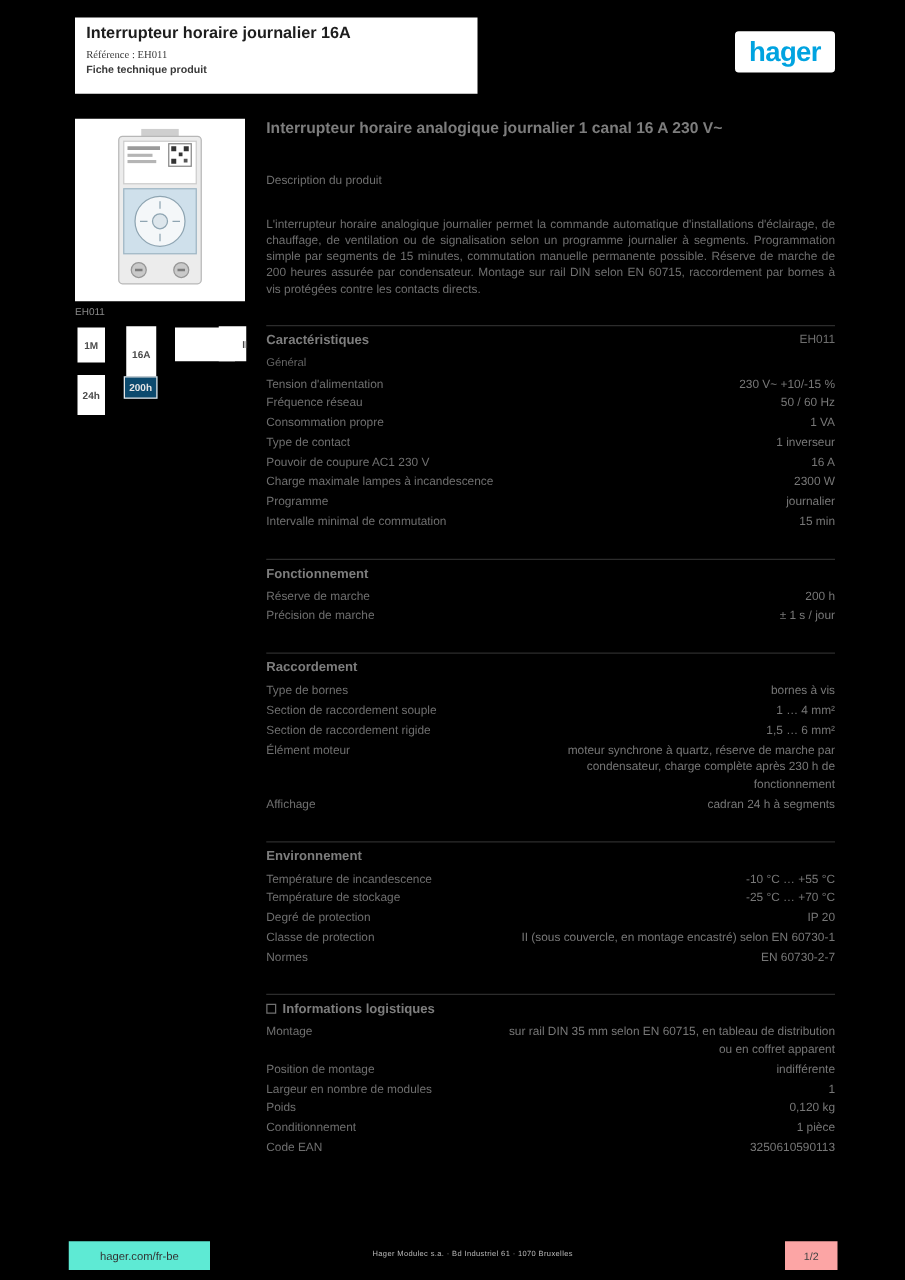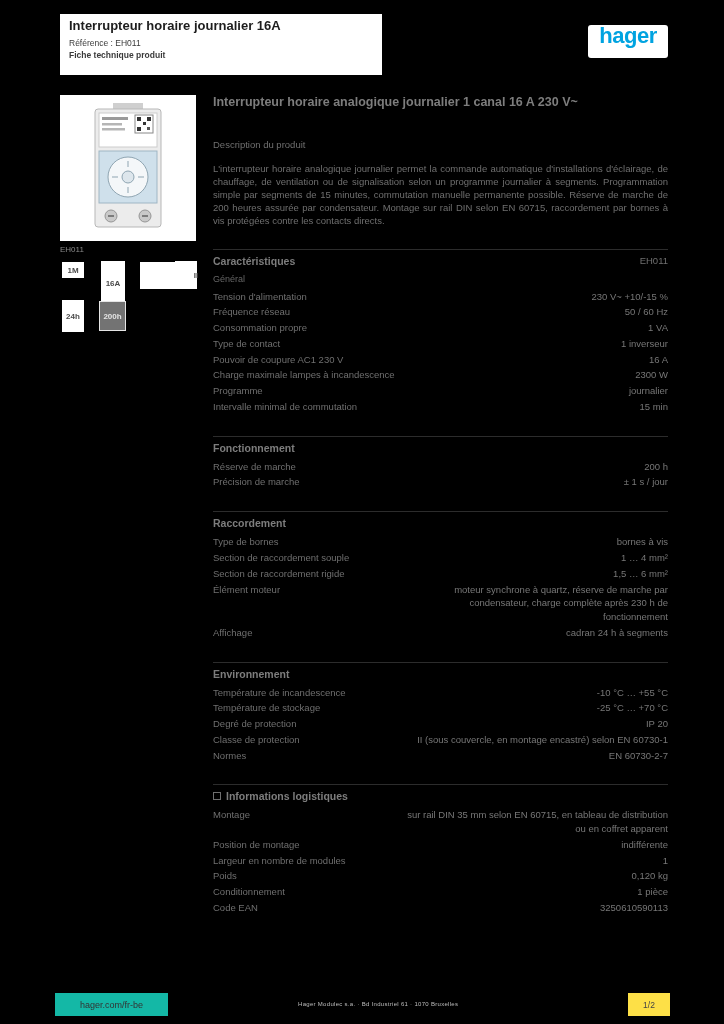--- a/index.html
+++ b/index.html
@@ -8,73 +8,73 @@
     background:#000;
     font-family:"Liberation Sans", sans-serif;
     -webkit-font-smoothing:antialiased;
   }
   
   .header-box{
     position:absolute;left:60px;top:14px;width:322px;height:61px;
     background:#fff;box-sizing:border-box;padding:5px 9px;
   }
   .header-title{font-size:13px;font-weight:bold;color:#1d1d1d;line-height:1.15;}
-  .header-ref{font-size:8.5px;color:#3a3a3a;margin-top:4px;}
+  .header-ref{font-size:8.5px;color:#3a3a3a;margin-top:4px;font-family:Liberation Serif, serif;}
   .header-doc{font-size:8.5px;color:#3a3a3a;margin-top:2px;font-weight:bold;}
   .logo-box{
     position:absolute;left:588px;top:25px;width:80px;height:33px;border-radius:3px;
-    background:#fff;display:flex;justify-content:center;
+    background:#fff;display:flex;align-items:center;justify-content:center;
   }
   .logo-text{font-size:22px;font-weight:bold;letter-spacing:-0.5px;color:#00a3e0;line-height:1;}
   
   .photo-box{
     position:absolute;left:60px;top:95px;width:136px;height:146px;background:#fff;
     display:flex;align-items:center;justify-content:center;
   }
   .photo-caption{position:absolute;left:60px;top:245px;font-size:8px;color:#8a8a8a;}
   
   .picto{
     position:absolute;background:#fff;color:#4a4a4a;
     display:flex;align-items:center;justify-content:center;
     font-size:8px;font-weight:bold;box-sizing:border-box;
   }
-  .picto-1{left:62px;top:262px;width:22px;height:16px;}
+  .picto-1{left:62px;top:262px;width:22px;height:28px;}
   .picto-2{left:101px;top:261px;width:24px;height:44px;}
   .picto-3{left:140px;top:262px;width:16px;height:27px;padding-left:48px;}
   .picto-4{left:175px;top:261px;width:22px;height:28px;padding-left:20px;}
   .picto-5{left:62px;top:300px;width:22px;height:32px;}
-  .picto-6{left:99px;top:301px;width:27px;height:30px;background:#737373;color:#e5e5e5;border:1px solid #e5e5e5;}
+  .picto-6{left:99px;top:301px;width:27px;height:18px;background:#0c4a6e;color:#e5e5e5;border:1px solid #e5e5e5;}
   
   .main-col{
     position:absolute;left:213px;top:95px;width:455px;color:#6f6f6f;
   }
   .prod-title{font-size:12.5px;font-weight:bold;color:#7d7d7d;line-height:1.2;}
   .prod-subtitle{font-size:9.5px;margin-top:29px;color:#6f6f6f;}
-  .prod-desc{font-size:9.5px;line-height:1.38;margin-top:12px;text-align:justify;}
+  .prod-desc{font-size:9.5px;line-height:1.38;margin-top:23px;text-align:justify;}
   .spec-section{margin-top:21px;border-top:1px solid #2c2c2c;padding-top:5px;}
   .sec-head{display:flex;align-items:center;justify-content:space-between;}
   .sec-title{font-size:10.5px;font-weight:bold;color:#7d7d7d;display:flex;align-items:center;gap:5px;}
   .sec-bullet{display:inline-block;width:6px;height:6px;border:1px solid #6f6f6f;}
   .sec-val{font-size:9.5px;color:#6f6f6f;}
   .sec-sub{font-size:9px;color:#666;margin-top:7px;}
   .sec-rows{margin-top:5px;}
   .row{display:flex;justify-content:space-between;align-items:baseline;font-size:9.5px;line-height:1.45;padding:1px 0;}
   .row .label{flex:1 1 auto;padding-right:14px;}
   .row .value{flex:0 1 auto;max-width:262px;text-align:right;color:#777;}
   
   .footer-url{
-    position:absolute;left:55px;top:993px;width:113px;height:23px;background:#14b8a6;
+    position:absolute;left:55px;top:993px;width:113px;height:23px;background:#5eead4;
     display:flex;align-items:center;justify-content:center;
     font-size:9px;color:#333;text-decoration:none;
   }
   .footer-address{
     position:absolute;left:298px;top:1001px;font-size:6px;color:#bdbdbd;letter-spacing:0.3px;
   }
   .footer-page{
-    position:absolute;left:628px;top:993px;width:42px;height:23px;background:#fde047;
+    position:absolute;left:628px;top:993px;width:42px;height:23px;background:#fca5a5;
     display:flex;align-items:center;justify-content:center;font-size:8.5px;color:#444;
   }
 </style>
 </head>
 <body>
 
 <div class="header-box">
   <div class="header-title">Interrupteur horaire journalier 16A</div>
   <div class="header-ref">Référence : EH011</div>
   <div class="header-doc">Fiche technique produit</div>

